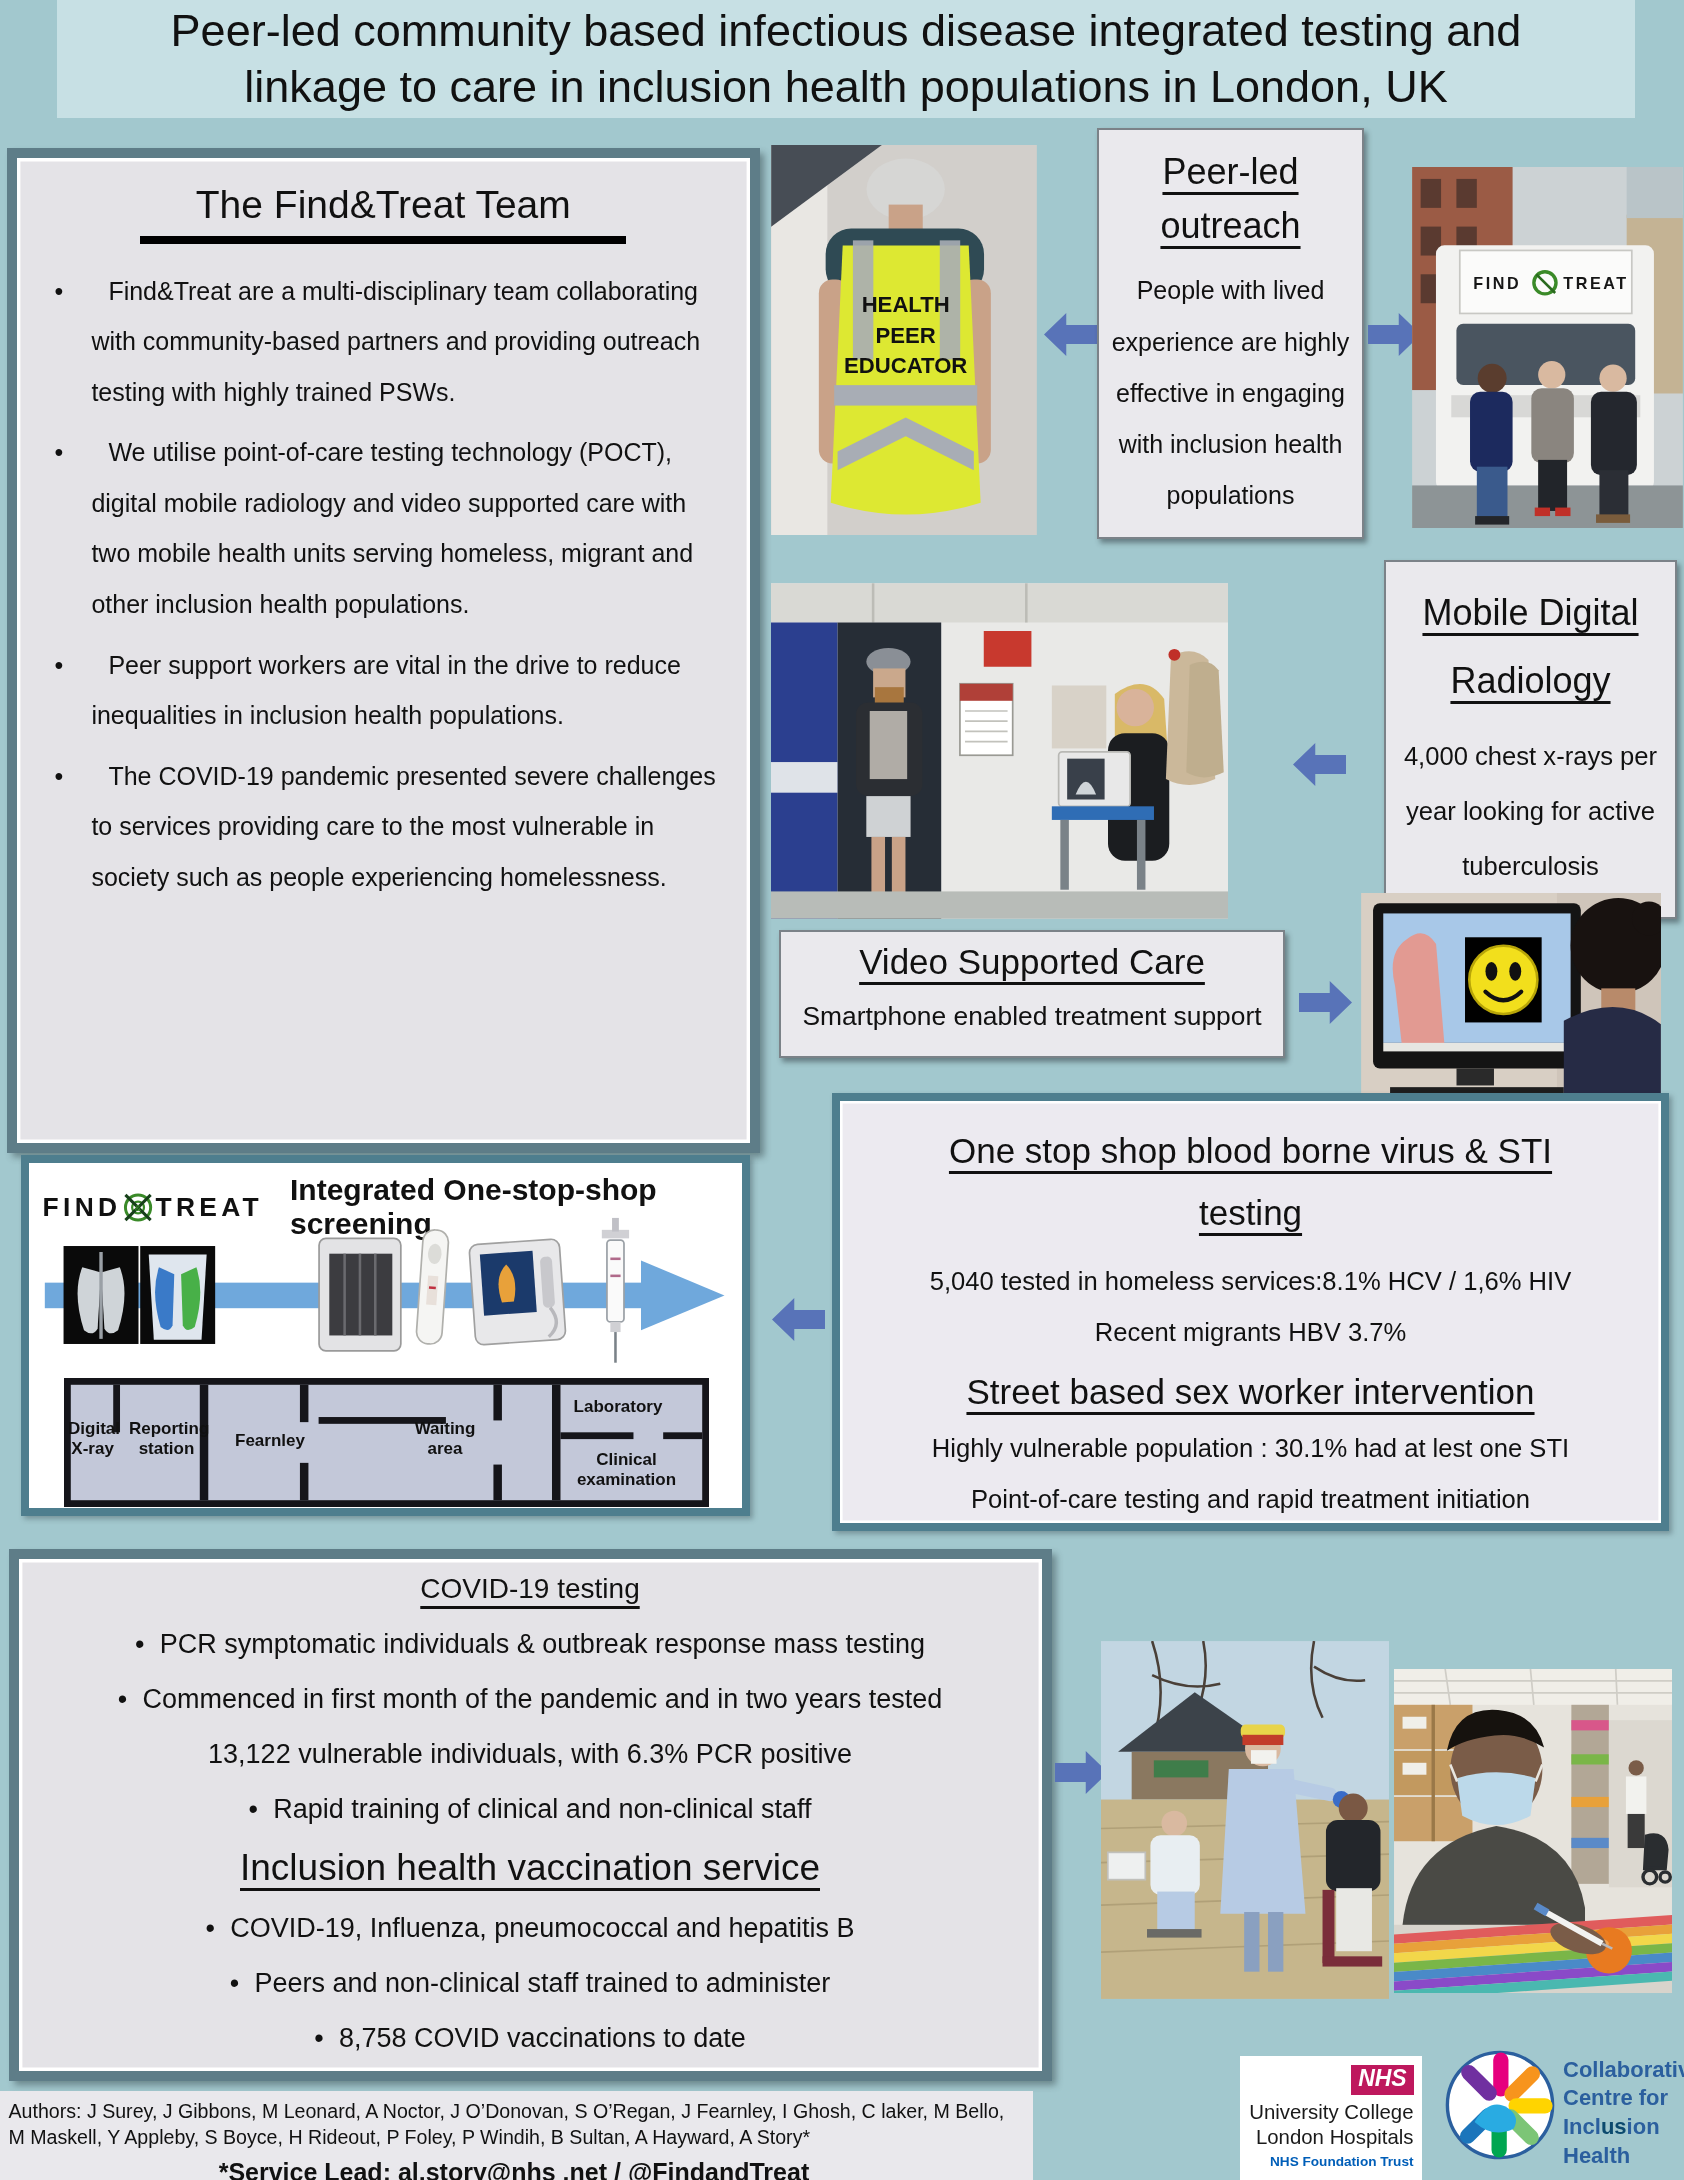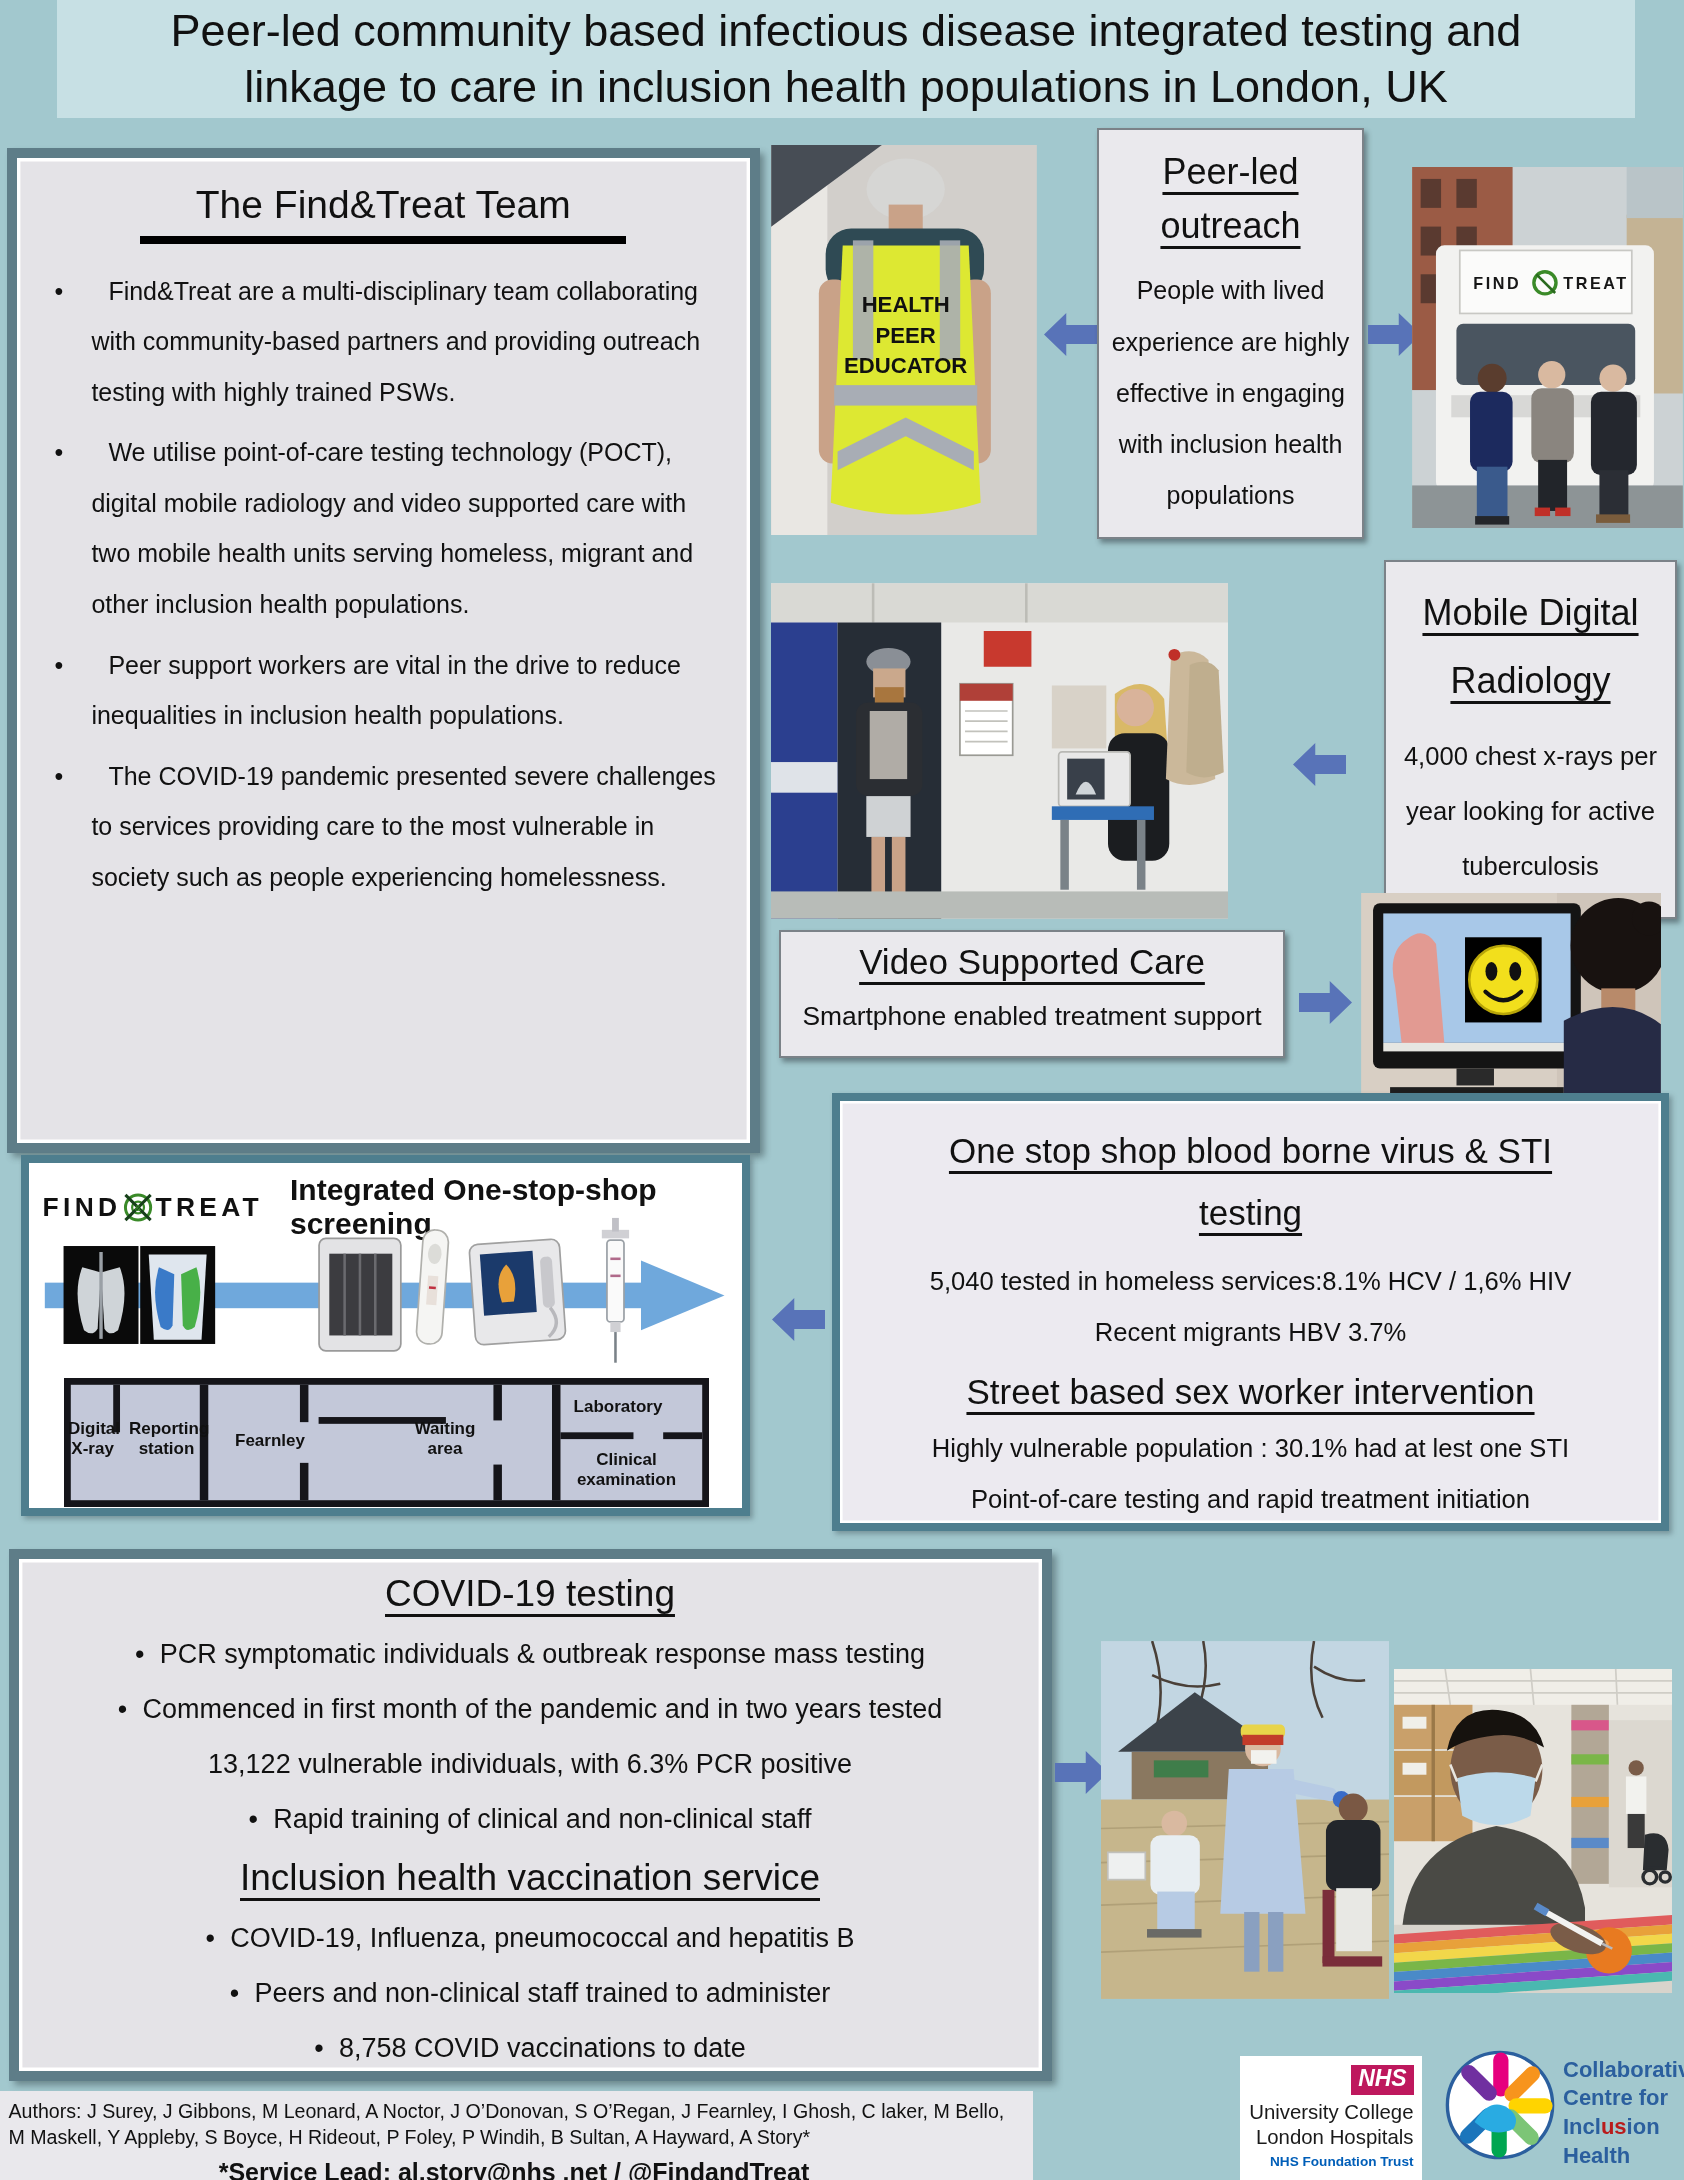--- a/index.html
+++ b/index.html
@@ -44,37 +44,37 @@
   .oss-h2{font-size:35px;margin-top:25.6px;}
   
   .dg-box{left:21px;top:1155px;width:729px;height:361px;background:#ffffff;box-sizing:border-box;}
   .dg-header{position:absolute;left:13.6px;top:10.2px;display:flex;align-items:center;}
   .dg-logotext{font-size:26.4px;font-weight:bold;letter-spacing:4.3px;}
   .dg-title{font-size:30px;font-weight:bold;margin-left:27px;letter-spacing:0px;}
   .dg-plan{position:absolute;left:34px;top:215px;width:647px;height:129px;}
   .room-lb{position:absolute;font-size:17px;font-weight:bold;line-height:1.15;text-align:center;color:#111;}
   
   .cv-box{left:8.5px;top:1549px;width:1043px;height:532px;box-sizing:border-box;padding:13.6px 22px;}
-  .cv-h{font-size:37px;}
+  .cv-h{font-size:28px;}
   .cv-li{font-size:27px;margin-top:24px;}
   .cv-li .dot{margin-right:15.3px;}
   .cv-h2{font-size:37px;margin-top:22px;}
   
   .authors{left:0;top:2091px;width:1033px;height:89px;background:#e9e8ec;box-sizing:border-box;
            padding:6.8px 13.6px 0 8.5px;font-size:19.6px;line-height:1.35;}
   .slead{text-align:center;font-weight:bold;font-size:25px;margin-top:5.1px;}
   .nhs-box{left:1240px;top:2056px;width:182px;height:124px;background:#ffffff;box-sizing:border-box;
            text-align:right;padding:8.5px 8.5px 0 5.1px;}
   .nhs-badge{display:inline-block;background:#be185d;color:#fff;font-style:italic;font-weight:bold;
              font-size:23px;padding:0.9px 6.8px 2.6px 6.8px;}
   .nhs-l{font-size:20.4px;color:#1a1a1a;line-height:1.2;margin-top:5.1px;}
   .nhs-f{font-size:13.6px;color:#005EB8;font-weight:bold;margin-top:5.1px;}
   .ccih{left:1444px;top:2049px;width:230px;height:131px;}
   .ccih-text{position:absolute;left:119px;top:6.8px;font-size:22px;font-weight:bold;color:#2b5f9e;line-height:1.3;}
-  .lblue{color:#b91c1c;}
+  .lblue{color:#0c4a6e;}
   .ph{position:absolute;overflow:hidden;}
 </style>
 </head>
 <body>
 
 <div class="poster">
 
   <div class="abs title-bar">
     <div>Peer-led community based infectious disease integrated testing and</div>
     <div>linkage to care in inclusion health populations in London, UK</div>

